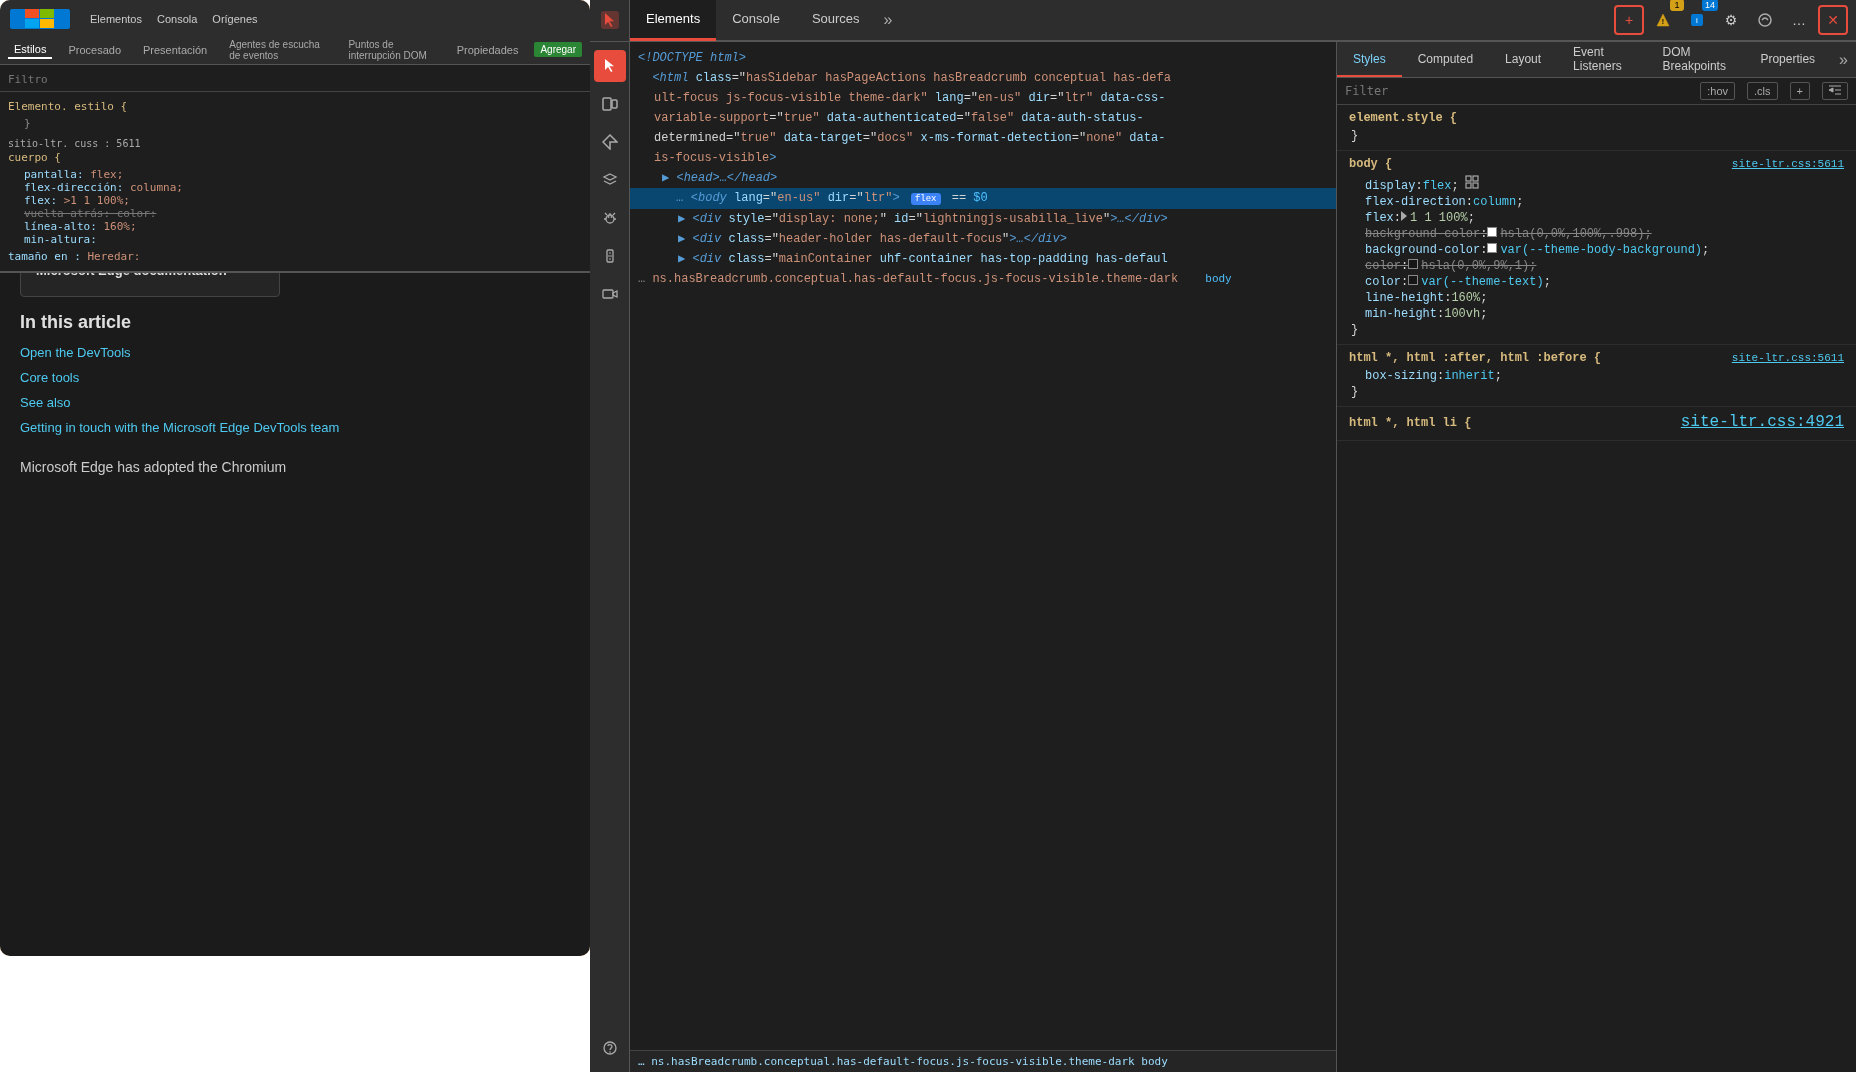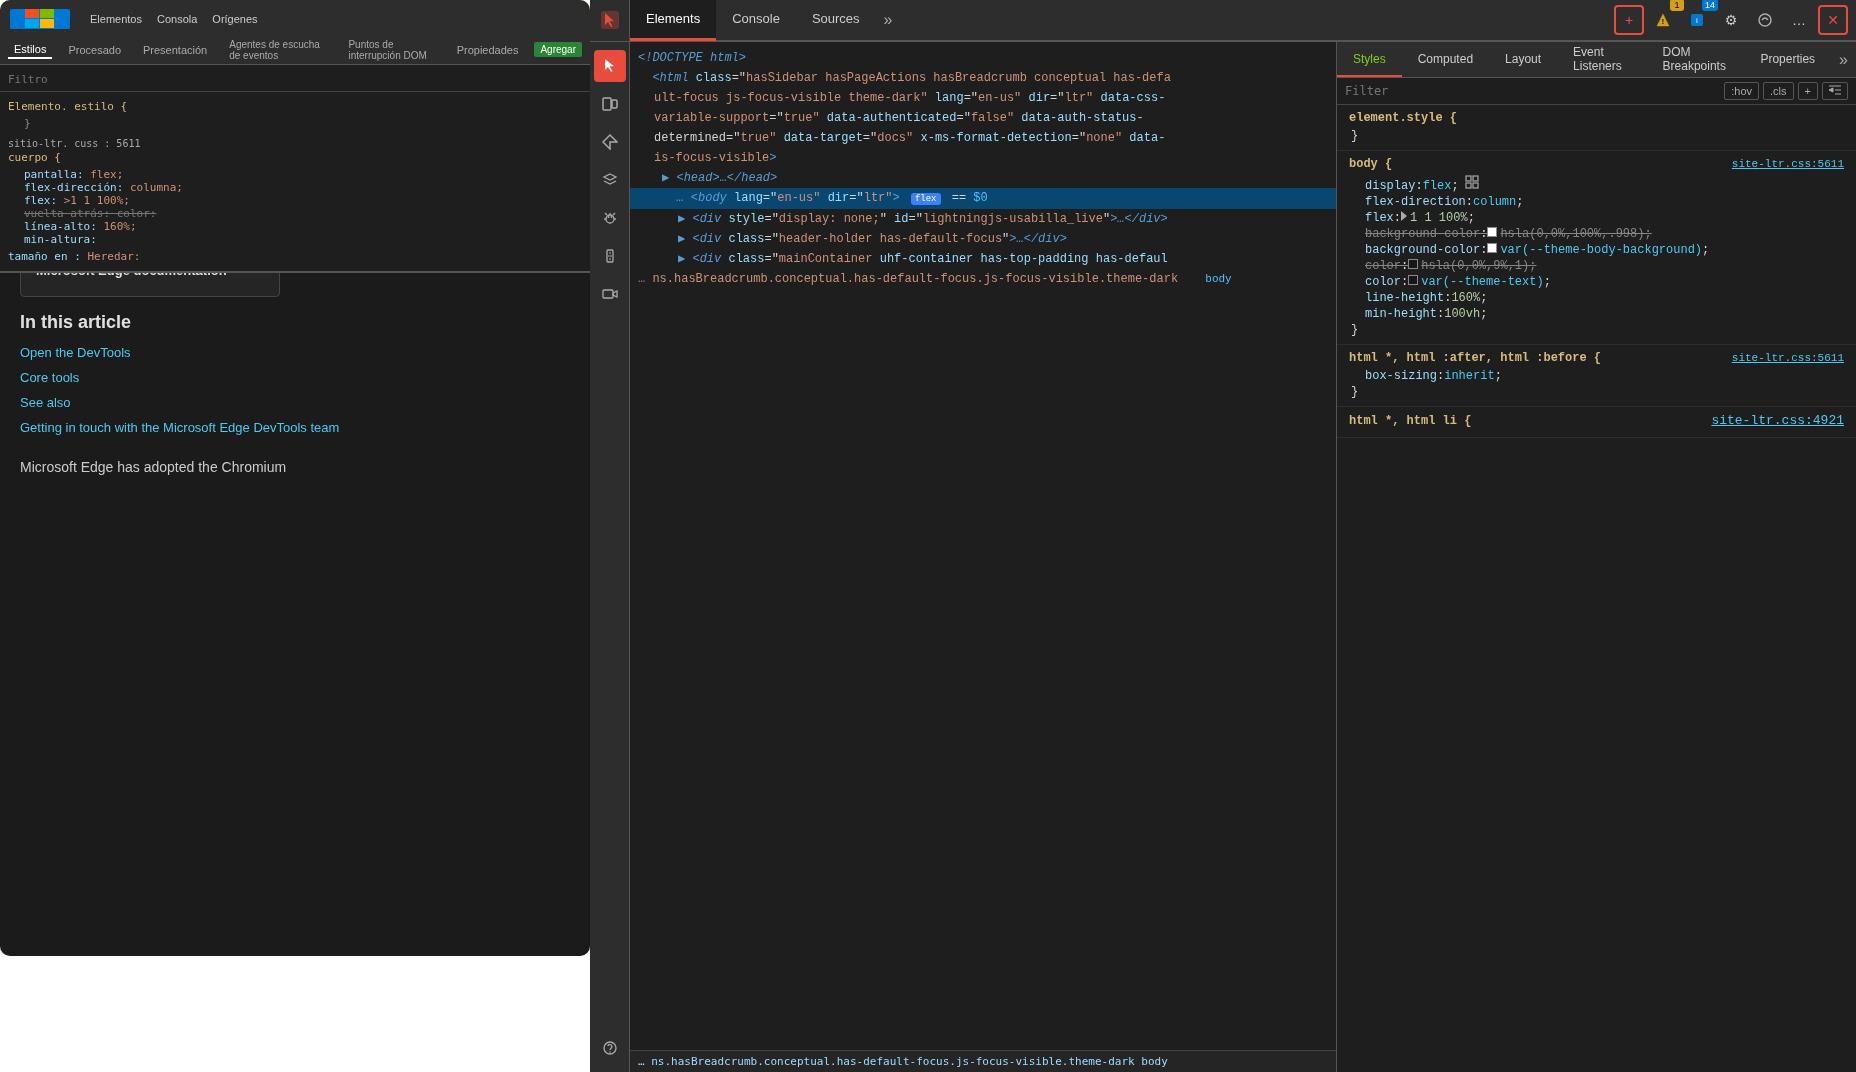--- a/index.html
+++ b/index.html
@@ -350,21 +350,21 @@
     .dt-style-tab {
       padding: 0 16px;
       font-size: 12px;
       color: #ccc;
       cursor: pointer;
       display: flex;
       align-items: center;
       border-bottom: 2px solid transparent;
     }
     .dt-style-tab.active {
-      color: #84cc16;
+      color: #7dd3fc;
       border-bottom: 2px solid #e74c3c;
     }
 
     .dt-style-tab-more {
       padding: 0 8px;
       color: #aaa;
       cursor: pointer;
       display: flex;
       align-items: center;
     }
@@ -382,21 +382,21 @@
       flex: 1;
       background: transparent;
       border: none;
       outline: none;
       color: #d4d4d4;
       font-size: 12px;
       font-family: 'Consolas', monospace;
     }
     .dt-filter-actions {
       display: flex;
-      gap: 4px;
+      gap: 12px;
       align-items: flex-start;
     }
     .dt-filter-btn {
       background: transparent;
       border: 1px solid #555;
       color: #aaa;
       padding: 2px 6px;
       font-size: 11px;
       cursor: pointer;
       border-radius: 2px;
@@ -940,20 +940,20 @@
               <span class="css-colon">: </span>
             <span class="css-value-keyword">inherit</span>
               <span class="css-colon">;</span>
           </div>
           <div class="css-end-brace">}</div>
         </div>
 
         <div class="css-rule-block">
           <div class="css-selector-line">
             <span class="css-selector">html *, html li {</span>
-            <span class="css-source" style="color:#4ec9f0;font-size:13px;text-decoration:underline;">site-ltr.css:4921</span>
+            <span class="css-source" style="color:#4ec9f0;font-size:16px;text-decoration:underline;">site-ltr.css:4921</span>
           </div>
         </div>
 
       </div>
     </div>
   </div>
 </div>
 
 </body></html>

